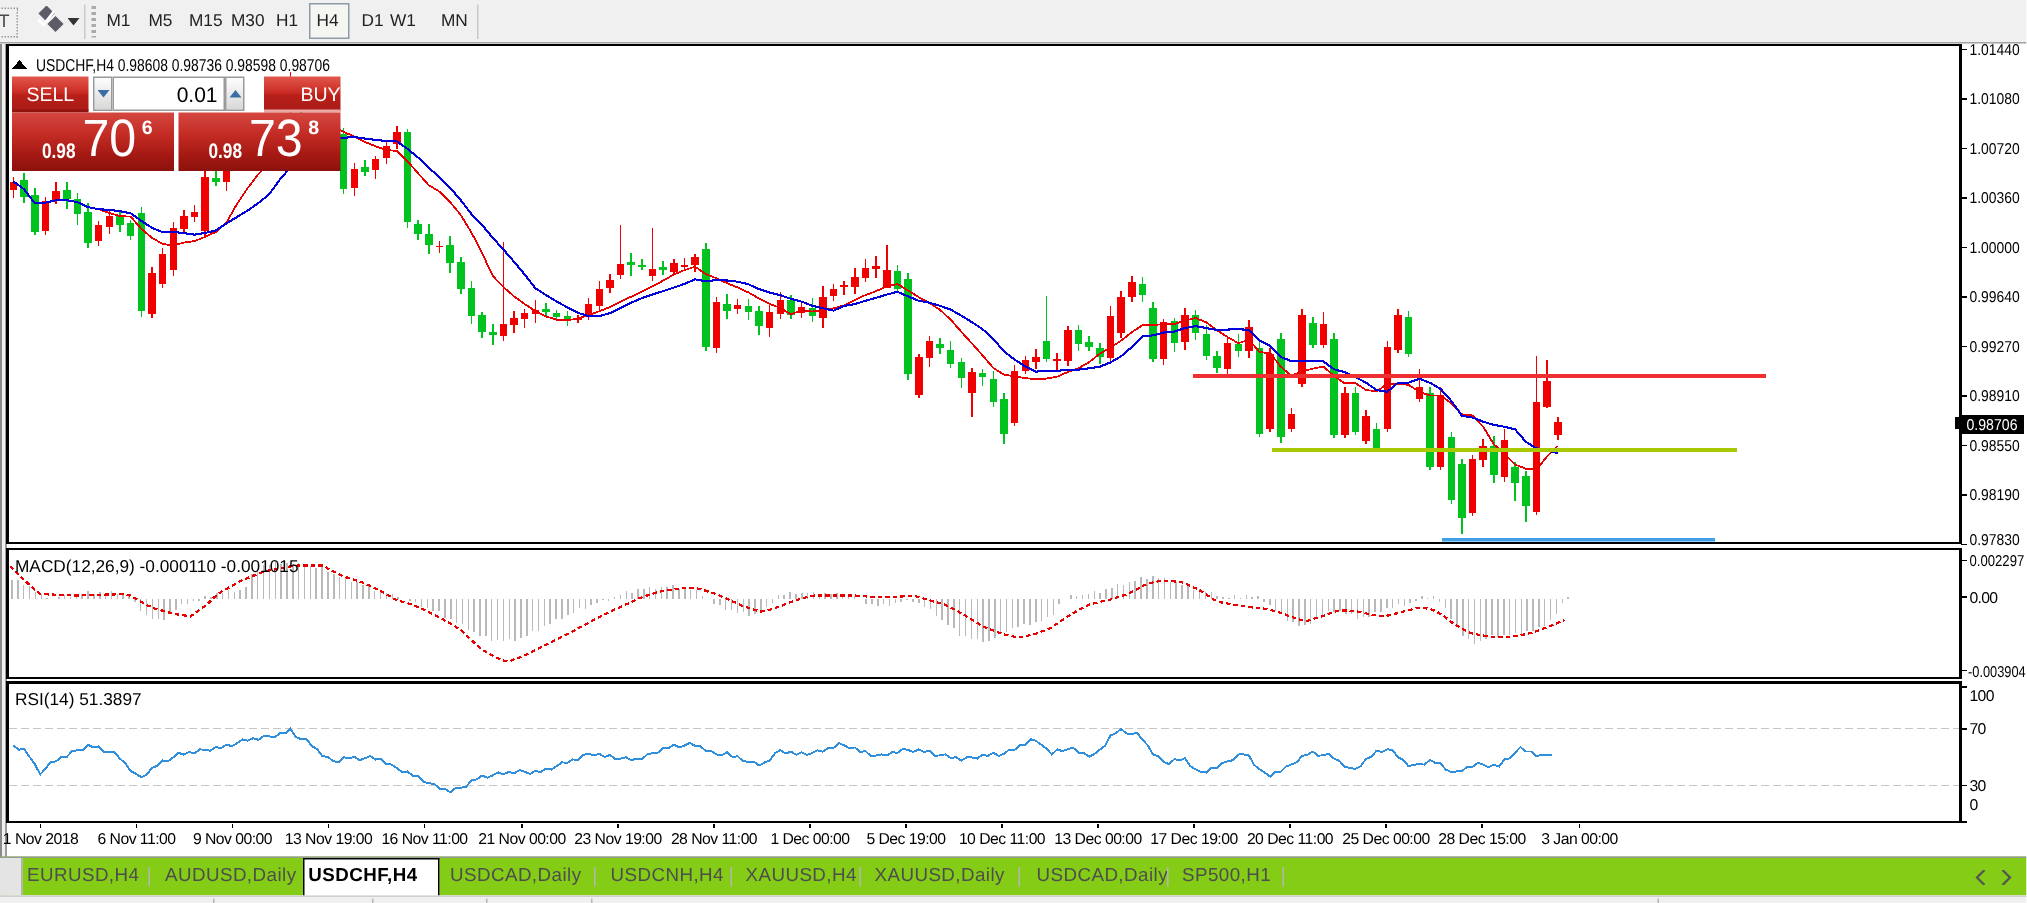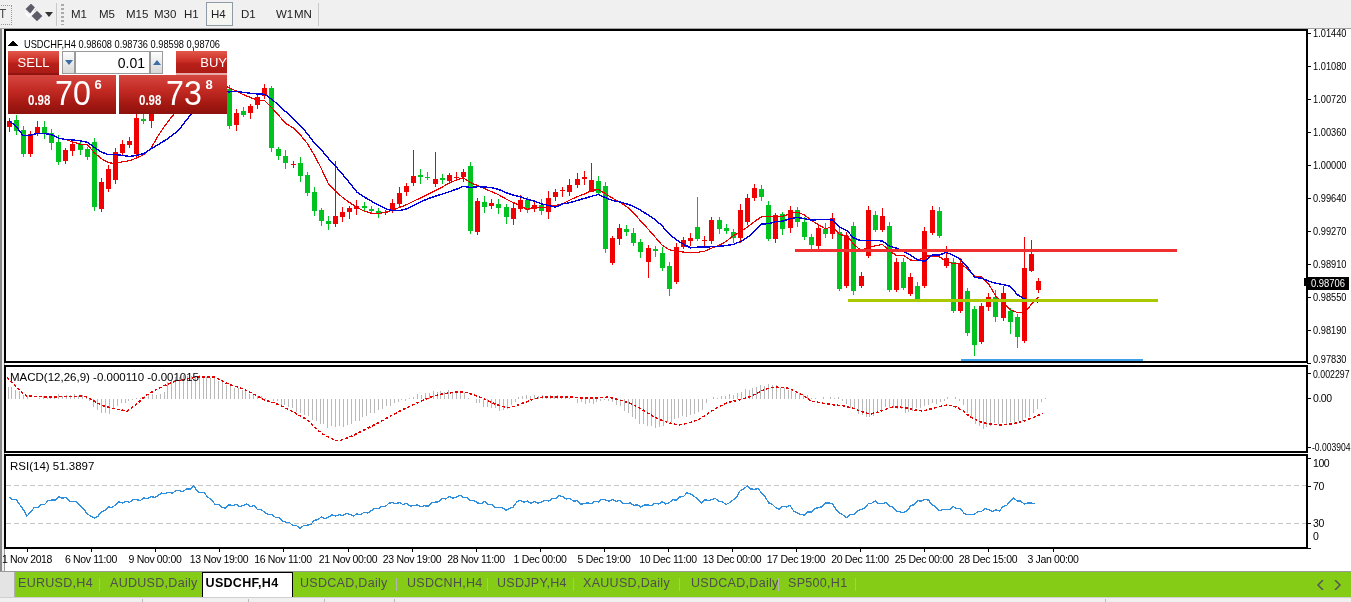--- a/index.html
+++ b/index.html
@@ -701,21 +701,21 @@
  <div class="sep" style="left:56px"></div>
  <div class="grip"></div>
  <div class="tf" style="left:71px">M1</div>
  <div class="tf" style="left:99px">M5</div>
  <div class="tf" style="left:126px">M15</div>
  <div class="tf" style="left:154px">M30</div>
  <div class="tf" style="left:184px">H1</div>
  <div class="h4box"></div>
  <div class="tf" style="left:211px">H4</div>
  <div class="tf" style="left:241px">D1</div>
- <div class="tf" style="left:276px">W1</div>
+ <div class="tf" style="left:260px">W1</div>
  <div class="tf" style="left:294px">MN</div>
  <div class="sep" style="left:318px"></div>
 </div>
 
 <div class="panel redbtn" style="left:8px;top:51px;width:51px;height:23px;">
   <div style="position:absolute;left:0;top:4px;width:100%;text-align:center;font-size:13px;">SELL</div>
 </div>
 <div class="spinbtn" style="left:62px;top:51px;width:13px;height:23px;">
   <svg style="position:absolute;left:2px;top:8px" width="9" height="7">
         <path d="M0 0 L8 0 L4 5 Z" fill="#3a6ea5"></path>
@@ -749,21 +749,21 @@
  <div style="position:absolute;left:0;top:0;width:14px;height:25px;background:#e4e4e4;border-right:1px solid #b0b0b0;"></div>
  <div class="tab" style="left:18px">EURUSD,H4</div>
  <div class="tabsep" style="left:99px"></div>
  <div class="tab" style="left:110px">AUDUSD,Daily</div>
  <div style="position:absolute;left:202px;top:0px;width:91px;height:26px;background:#fff;border:1px solid #000;border-bottom:none;box-sizing:border-box;"></div>
  <div class="tab" style="left:202px;width:80px;text-align:center;color:#000;font-weight:bold;">USDCHF,H4</div>
  <div class="tab" style="left:300px">USDCAD,Daily</div>
  <div class="tabsep" style="left:396px"></div>
  <div class="tab" style="left:407px">USDCNH,H4</div>
  <div class="tabsep" style="left:487px"></div>
- <div class="tab" style="left:497px">USDJPY,H4</div>
+ <div class="tab" style="left:497px">XAUUSD,H4</div>
  <div class="tabsep" style="left:573px"></div>
  <div class="tab" style="left:583px">XAUUSD,Daily</div>
  <div class="tabsep" style="left:679px"></div>
  <div class="tab" style="left:691px">USDCAD,Daily</div>
  <div class="tabsep" style="left:778px"></div>
  <div class="tab" style="left:788px">SP500,H1</div>
  <div class="tabsep" style="left:855px"></div>
  <svg style="position:absolute;left:1316px;top:8px" width="10" height="10">
         <path d="M7 0 L2 5 L7 10" stroke="#555" fill="none" stroke-width="1.5"></path>
       </svg>

